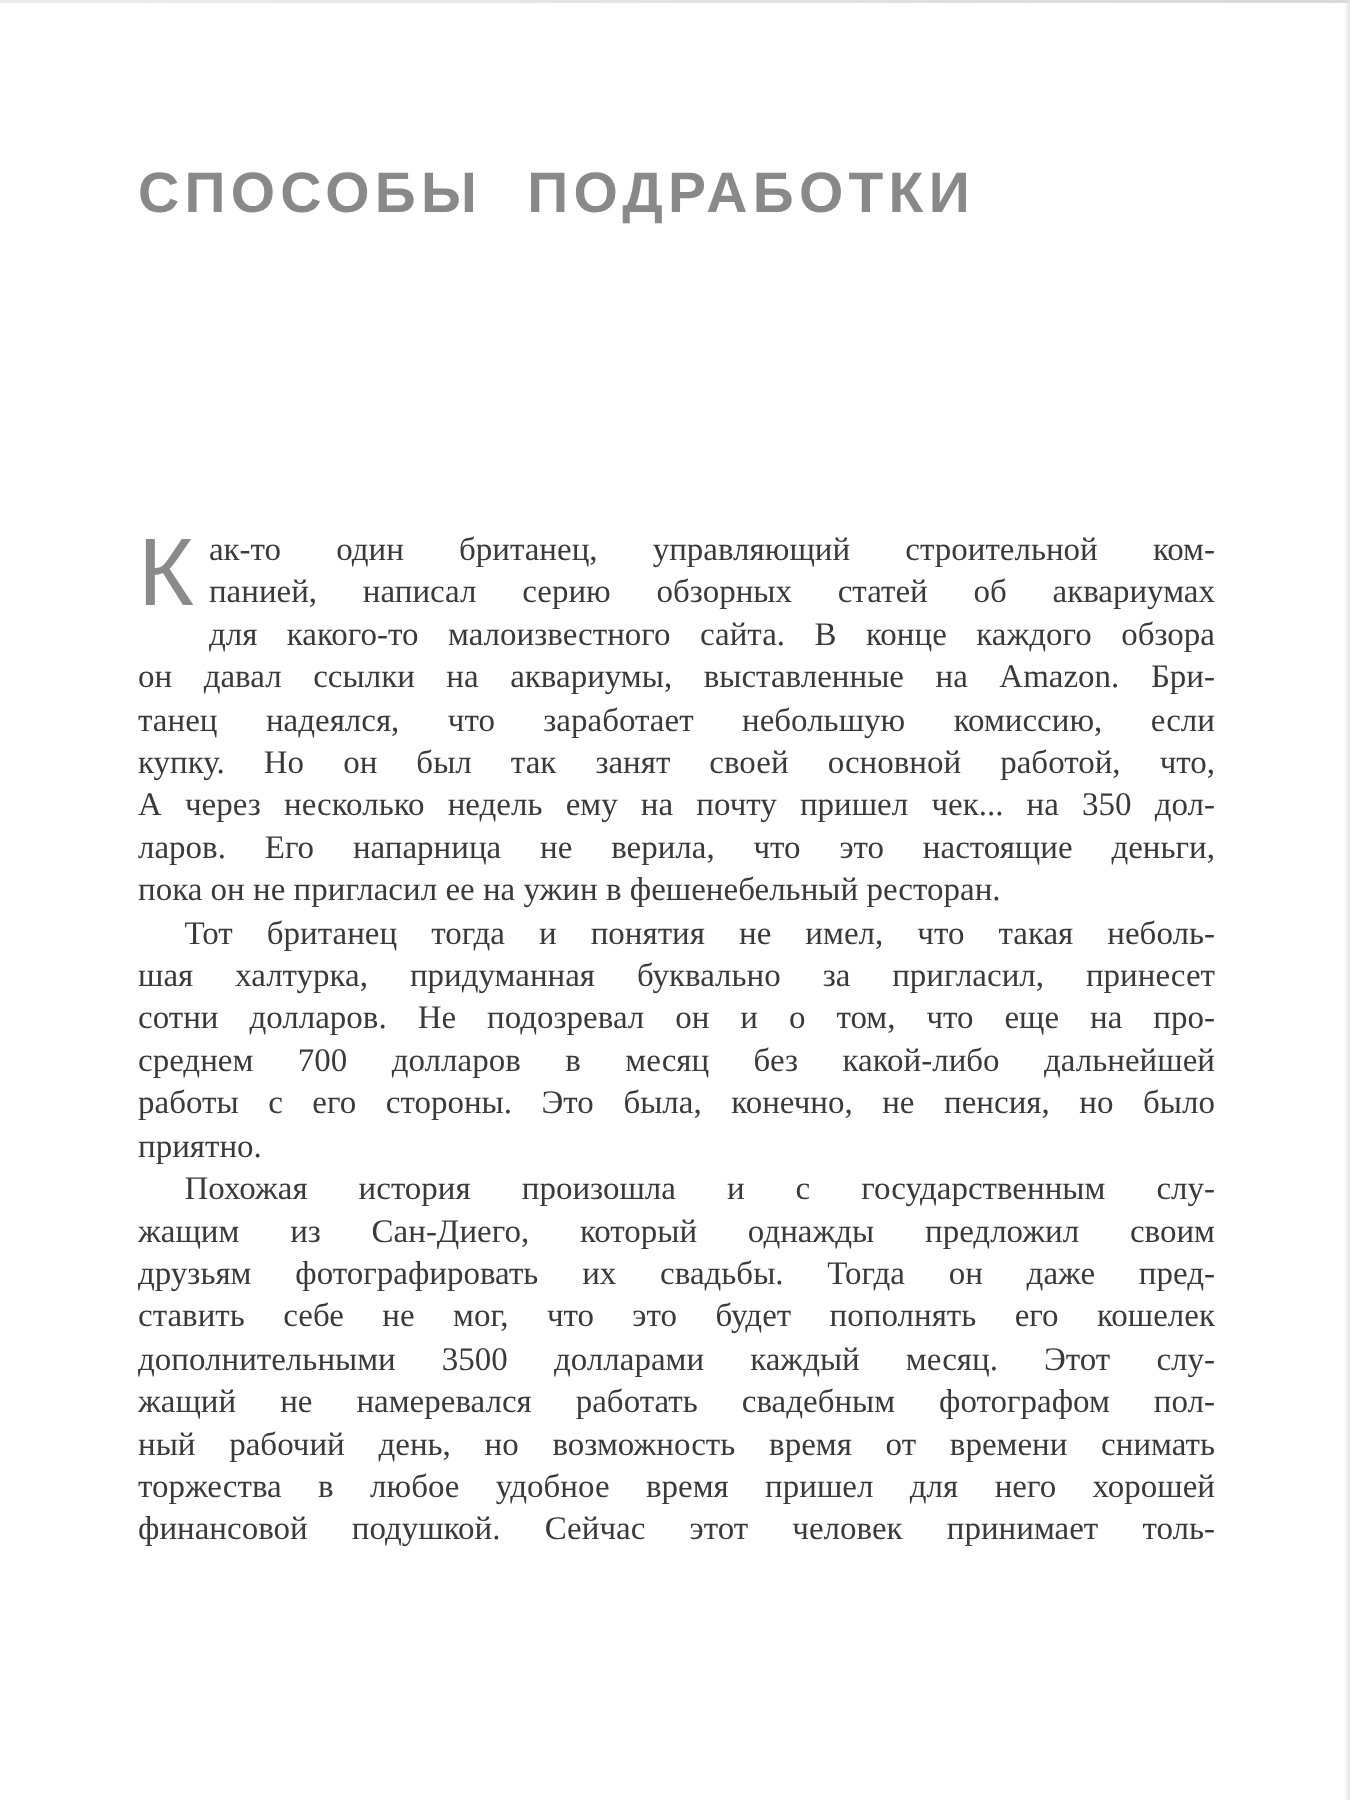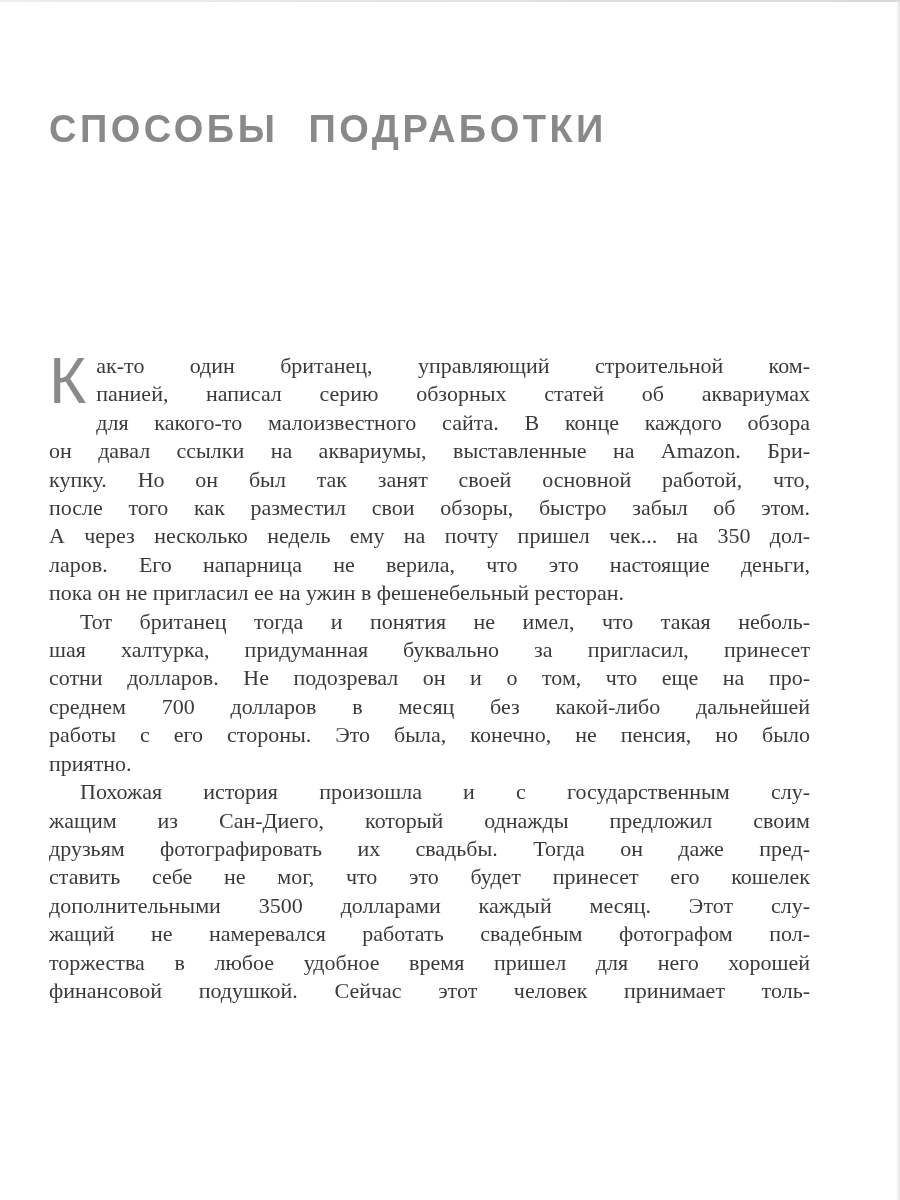--- a/index.html
+++ b/index.html
@@ -7,21 +7,21 @@
     padding: 0;
     background: #ffffff;
   }
   .page {
     position: relative;
     width: 900px;
     height: 1200px;
     margin: 0 auto;
     background: #ffffff;
     box-sizing: border-box;
-    padding: 110px 90px 0 49px;
+    padding: 110px 90px 0 92px;
     overflow: hidden;
     font-family: "Liberation Serif", serif;
   }
   
   .page::before {
     content: "";
     position: absolute;
     top: 0; left: 0; right: 0;
     height: 2px;
     background: linear-gradient(to right, #ededed, #d9d9d9);
@@ -84,41 +84,42 @@
   <h1 class="chapter-title">СПОСОБЫ ПОДРАБОТКИ</h1>
 
   <div class="body-text">
 
     <div class="para">
       <span class="dropcap">К</span>
     <div class="line">ак-то один британец, управляющий строительной ком-</div>
         <div class="line">панией, написал серию обзорных статей об аквариумах</div>
         <div class="line">для какого-то малоизвестного сайта. В конце каждого обзора</div>
         <div class="line">он давал ссылки на аквариумы, выставленные на Amazon. Бри-</div>
+        <div class="line">танец надеялся, что заработает небольшую комиссию, если</div>
         <div class="line">купку. Но он был так занят своей основной работой, что,</div>
-        <div class="line">после того как разместил свои обзоры, быстро забыл об этом.</div>
         <div class="line">А через несколько недель ему на почту пришел чек... на 350 дол-</div>
         <div class="line">ларов. Его напарница не верила, что это настоящие деньги,</div>
         <div class="line endline">пока он не пригласил ее на ужин в фешенебельный ресторан.</div>
       </div>
 
     <div class="para indent">
         <div class="line">Тот британец тогда и понятия не имел, что такая неболь-</div>
         <div class="line">шая халтурка, придуманная буквально за пригласил, принесет</div>
         <div class="line">сотни долларов. Не подозревал он и о том, что еще на про-</div>
         <div class="line">среднем 700 долларов в месяц без какой-либо дальнейшей</div>
         <div class="line">работы с его стороны. Это была, конечно, не пенсия, но было</div>
         <div class="line endline">приятно.</div>
       </div>
 
     <div class="para indent">
         <div class="line">Похожая история произошла и с государственным слу-</div>
         <div class="line">жащим из Сан-Диего, который однажды предложил своим</div>
         <div class="line">друзьям фотографировать их свадьбы. Тогда он даже пред-</div>
-        <div class="line">ставить себе не мог, что это будет принесет его кошелек</div>
+        <div class="line">ставить себе не мог, что это будет пополнять его кошелек</div>
         <div class="line">дополнительными 3500 долларами каждый месяц. Этот слу-</div>
         <div class="line">жащий не намеревался работать свадебным фотографом пол-</div>
+        <div class="line">ный рабочий день, но возможность время от времени снимать</div>
         <div class="line">торжества в любое удобное время пришел для него хорошей</div>
         <div class="line">финансовой подушкой. Сейчас этот человек принимает толь-</div>
       </div>
 
   </div>
 </div>
 
 </body></html>

